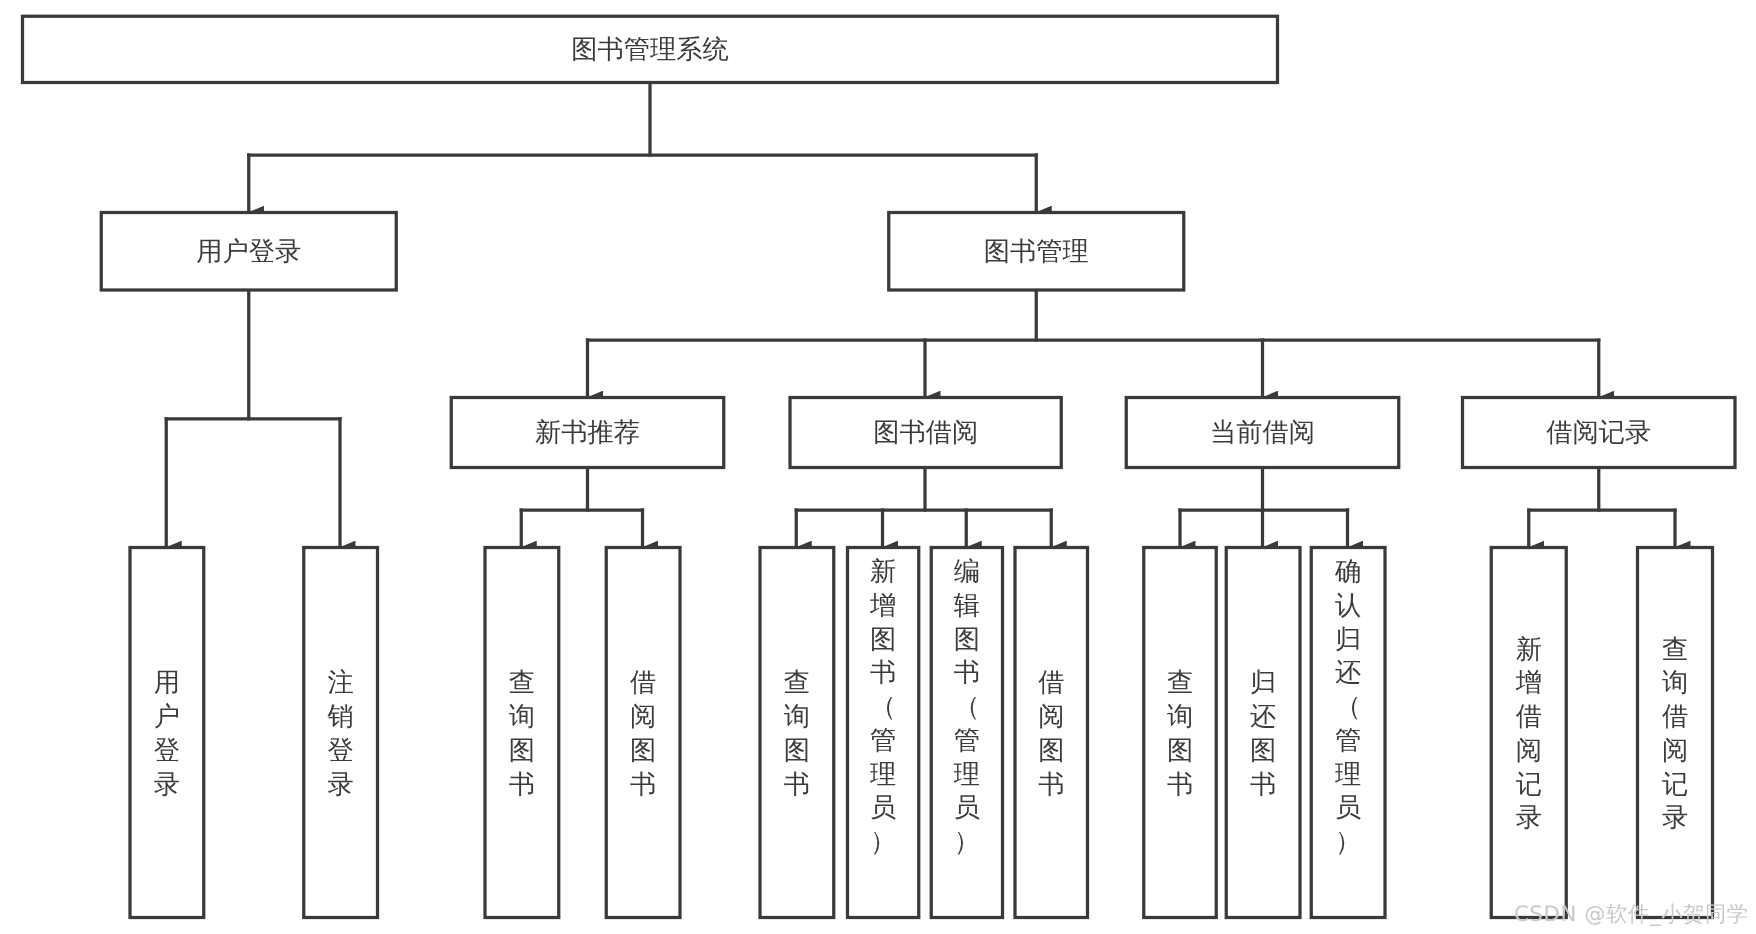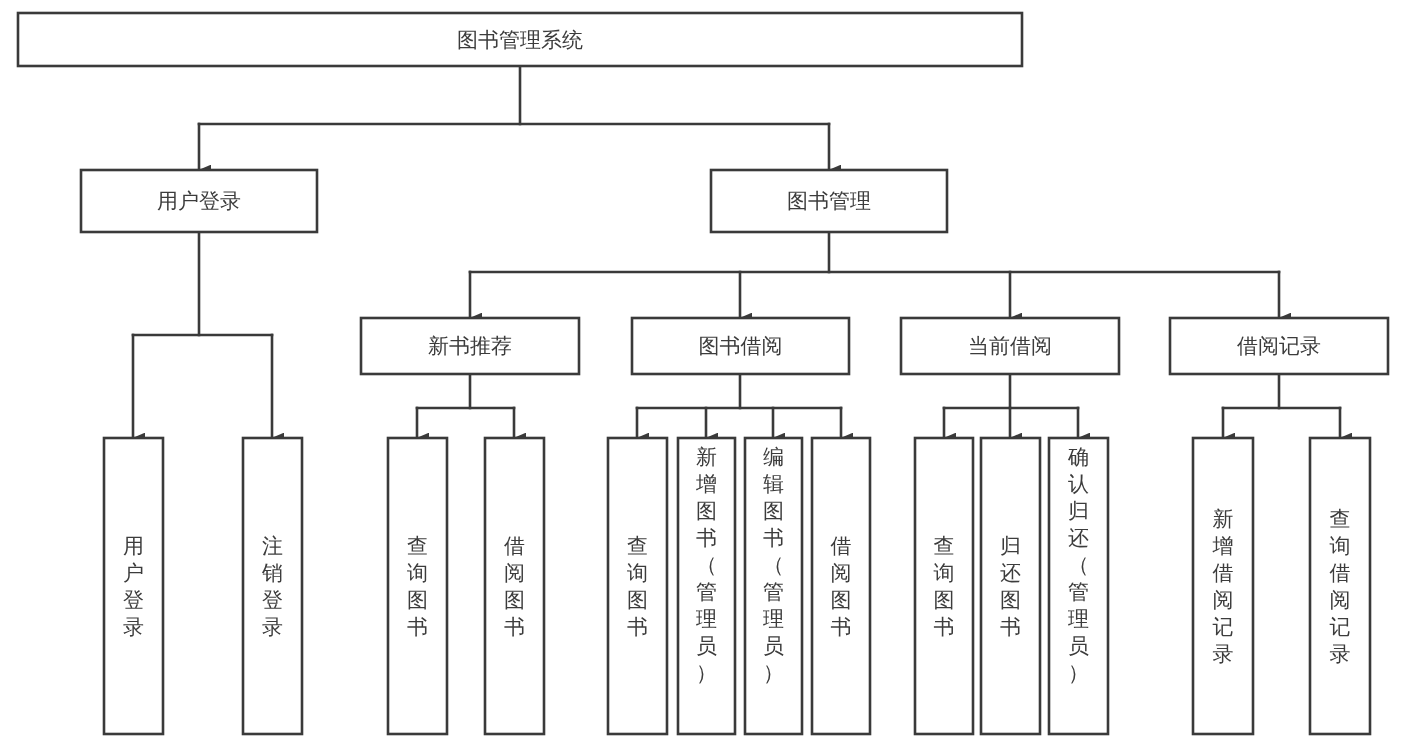--- a/index.html
+++ b/index.html
@@ -205,14 +205,15 @@
           <rect x="1193" y="438" width="60" height="296" class="node-box"></rect>
           <text x="1223" y="0" class="node-label-vertical"><tspan x="1223" y="526.06">新</tspan><tspan x="1223" y="553.06">增</tspan><tspan x="1223" y="580.06">借</tspan><tspan x="1223" y="607.06">阅</tspan><tspan x="1223" y="634.06">记</tspan><tspan x="1223" y="661.06">录</tspan></text>
         </g>
         <g>
           <rect x="1310" y="438" width="60" height="296" class="node-box"></rect>
           <text x="1340" y="0" class="node-label-vertical"><tspan x="1340" y="526.06">查</tspan><tspan x="1340" y="553.06">询</tspan><tspan x="1340" y="580.06">借</tspan><tspan x="1340" y="607.06">阅</tspan><tspan x="1340" y="634.06">记</tspan><tspan x="1340" y="661.06">录</tspan></text>
         </g>
       </g>
   </svg>
 
+  <div class="watermark">CSDN @软件_小贺同学</div>
 
 </div>
 
 </body></html>

